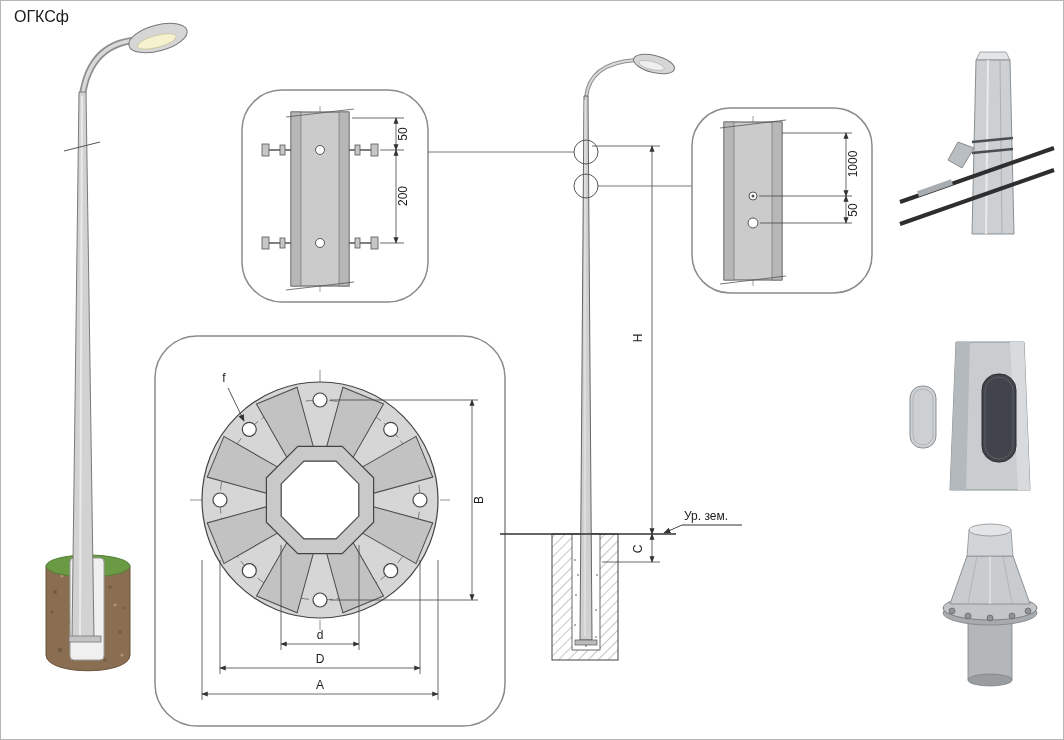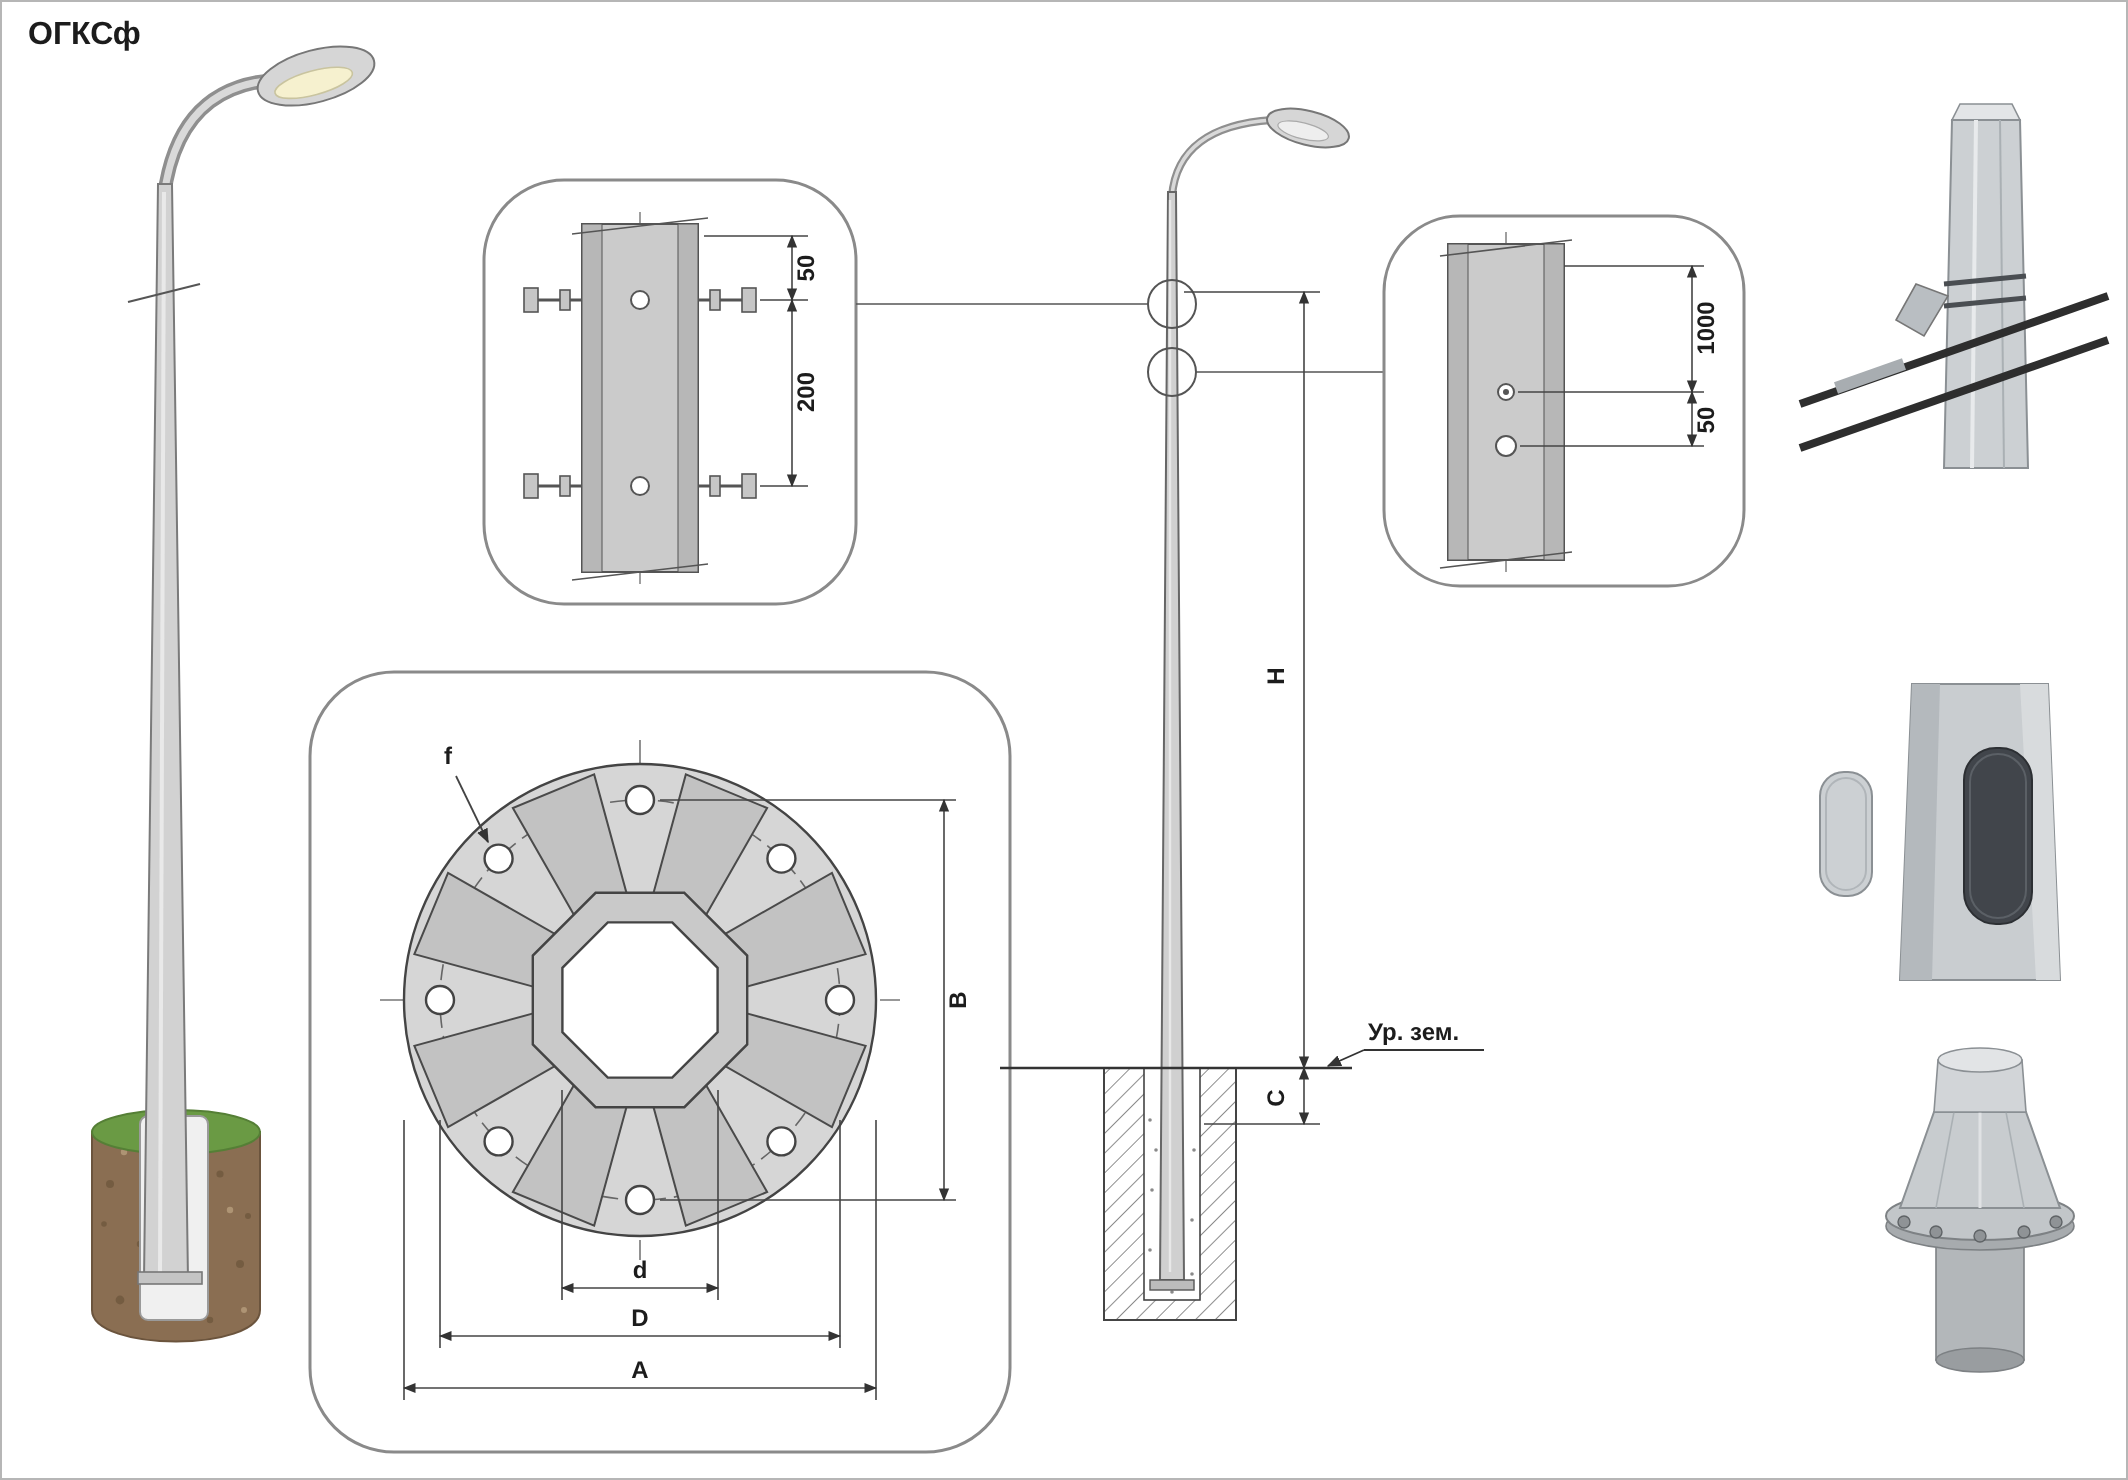--- a/index.html
+++ b/index.html
@@ -1,16 +1,16 @@
 <!DOCTYPE html>
 <html><head>
 <meta charset="utf-8">
 <style>
   html,body{margin:0;padding:0;background:#ffffff;}
-  .page{width:1064px;height:740px;position:relative;background:#4d7c0f;font-weight:bold;}
+  .page{width:1064px;height:740px;position:relative;background:#4d7c0f;}
   svg{display:block;}
   text{font-family:"Liberation Sans", sans-serif;fill:#1c1c1c;}
   .dimtext{font-size:12px;}
   .titletext{font-size:16px;}
 </style>
 </head>
 <body>
 
 <div class="page">
 <svg width="1064" height="740" viewBox="0 0 1064 740">

